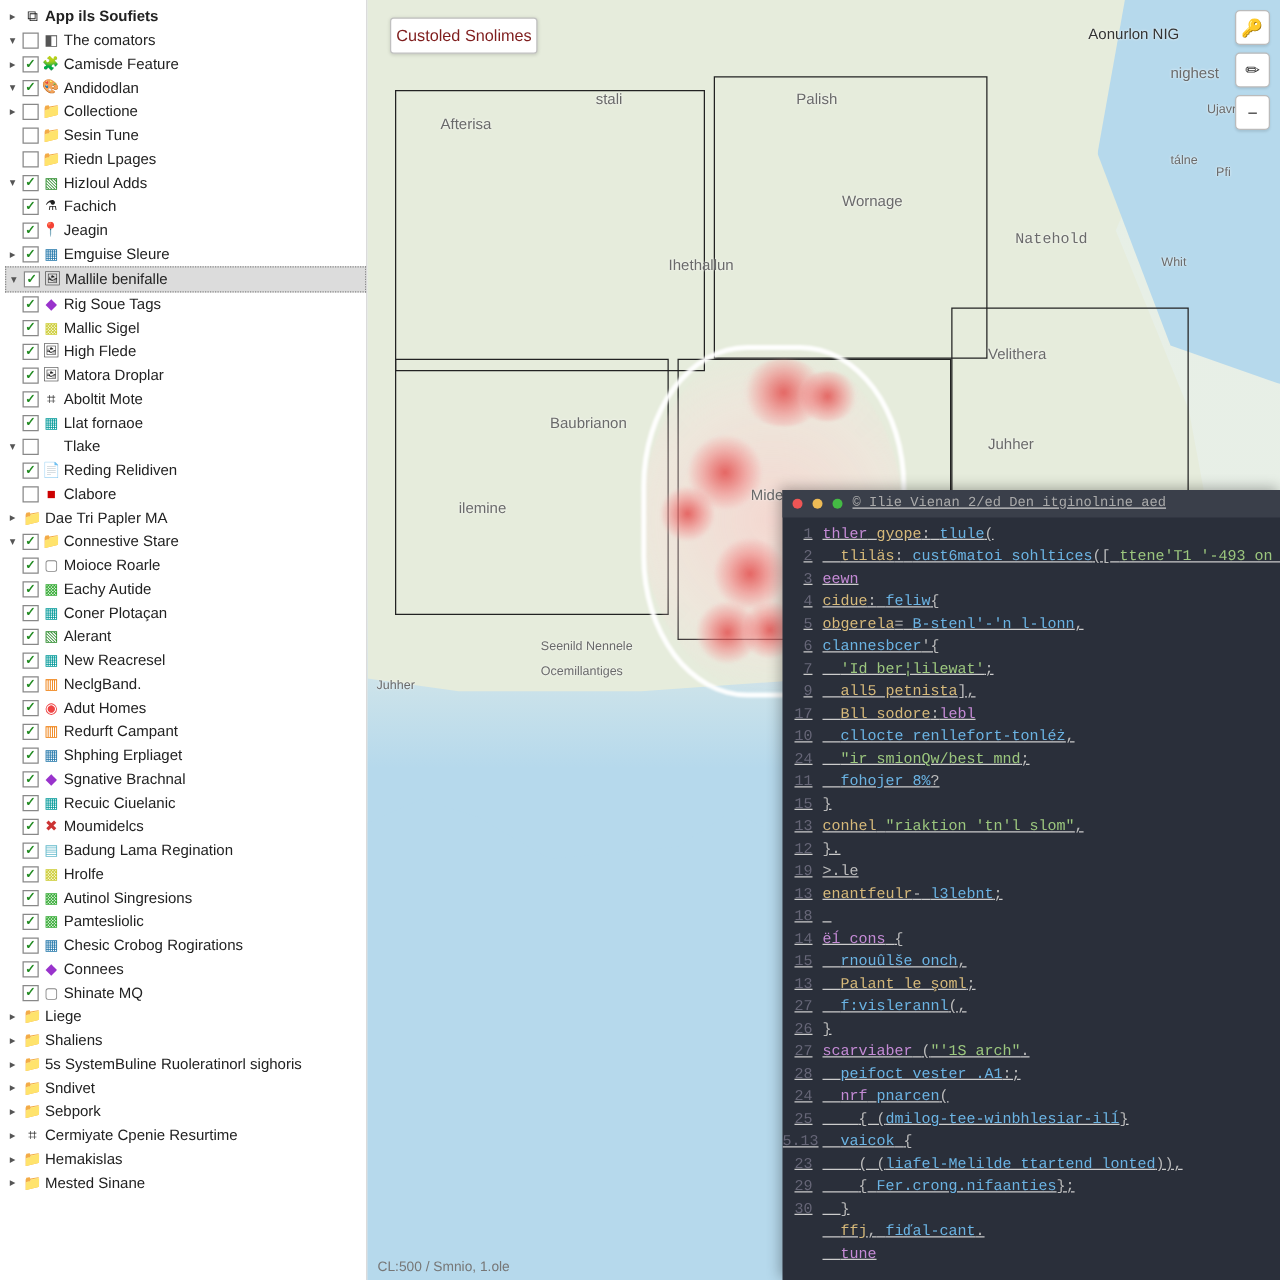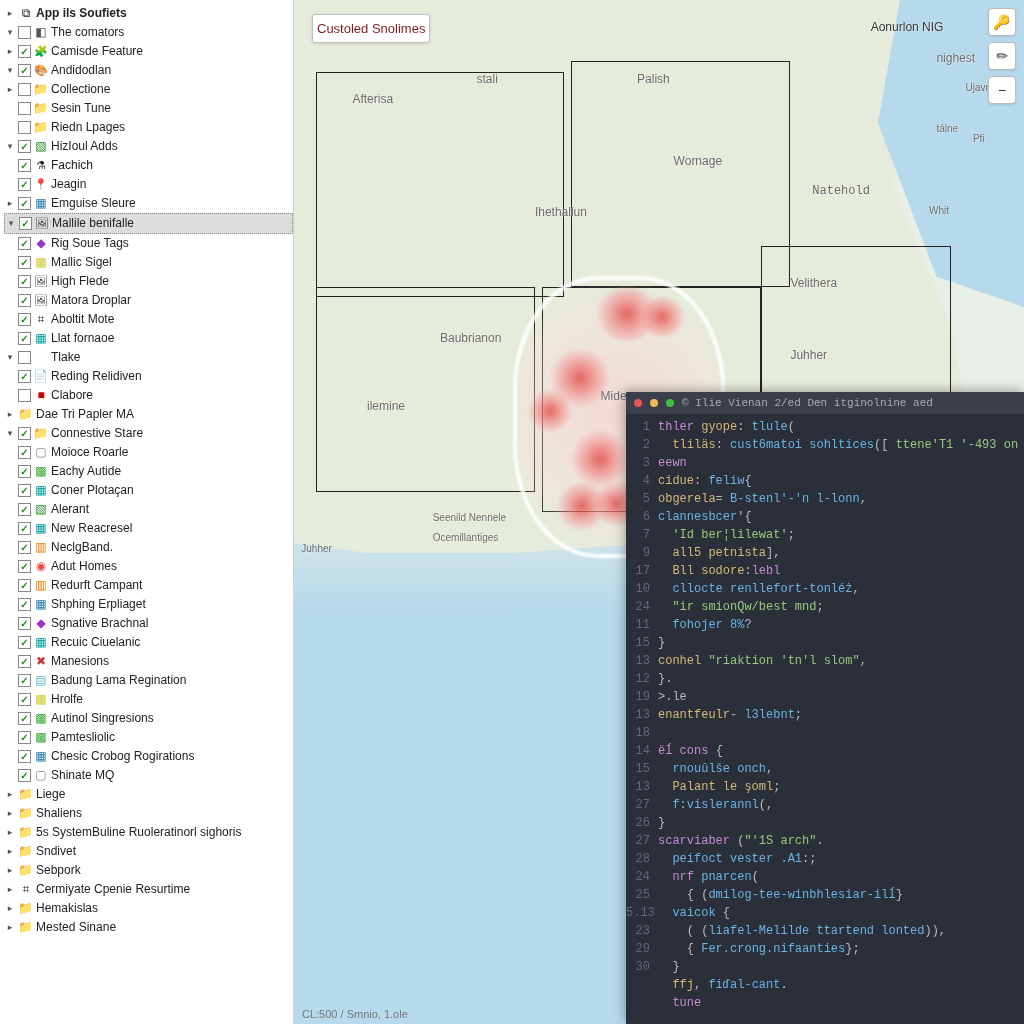--- a/index.html
+++ b/index.html
@@ -161,21 +161,21 @@
 }
 
 
 .code-panel{
   position:absolute; right:0; bottom:0;
   width: 398px; height: 632px;
   background:#2a2f3a; color:#ccc;
   font-family: Consolas, "Courier New", monospace;
   font-size:12px;
   box-shadow: -2px -2px 10px rgba(0,0,0,0.3);
-  display:flex; flex-direction:column;
+  display:flex; flex-direction:column;text-decoration:underline;
 }
 .code-title{
   height:22px; background:#3a3f4a;
   display:flex; align-items:center; gap:8px;
   padding:0 8px; font-size:11px; color:#aaa;
 }
 .wdot{width:8px;height:8px;border-radius:50%;}
 .wdot.r{background:#e55;}
 .wdot.y{background:#eb5;}
 .wdot.g{background:#4b4;}
@@ -470,21 +470,21 @@
      <span class="chk checked"></span>
      <span class="ico teal"></span>
      <span>Recuic Ciuelanic</span>
    </div>
       </li>
       <li>
         <div class="row pad2">
      <span class="caret empty"></span>
      <span class="chk checked"></span>
      <span class="ico x"></span>
-     <span>Manesions</span>
+     <span>Moumidelcs</span>
    </div>
       </li>
       <li>
         <div class="row pad2">
      <span class="caret empty"></span>
      <span class="chk checked"></span>
      <span class="ico lblue"></span>
      <span>Badung Lama Regination</span>
    </div>
       </li>
@@ -511,20 +511,28 @@
      <span class="ico gbox"></span>
      <span>Pamtesliolic</span>
    </div>
       </li>
       <li>
         <div class="row pad2">
      <span class="caret empty"></span>
      <span class="chk checked"></span>
      <span class="ico blue"></span>
      <span>Chesic Crobog Rogirations</span>
+   </div>
+      </li>
+      <li>
+        <div class="row pad2">
+     <span class="caret empty"></span>
+     <span class="chk checked"></span>
+     <span class="ico purple"></span>
+     <span>Connees</span>
    </div>
       </li>
       <li>
         <div class="row pad2">
      <span class="caret empty"></span>
      <span class="chk checked"></span>
      <span class="ico sq"></span>
      <span>Shinate MQ</span>
    </div>
       </li>

